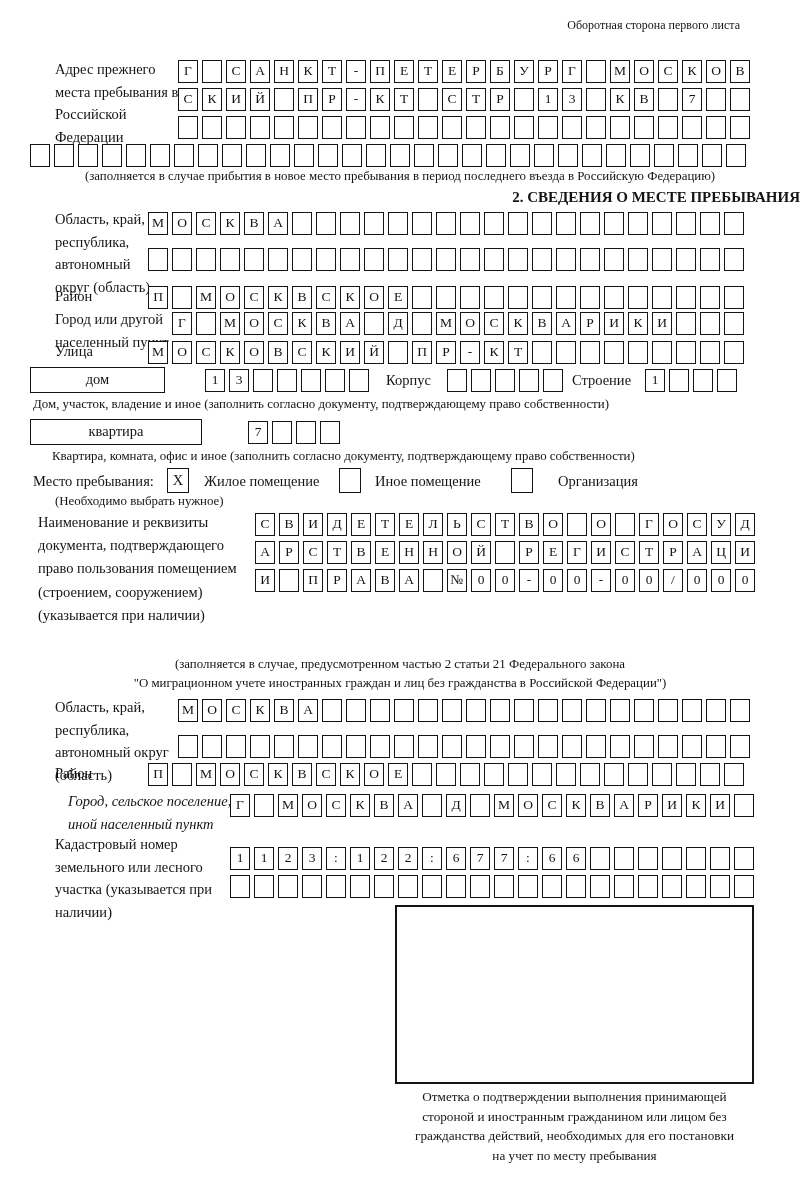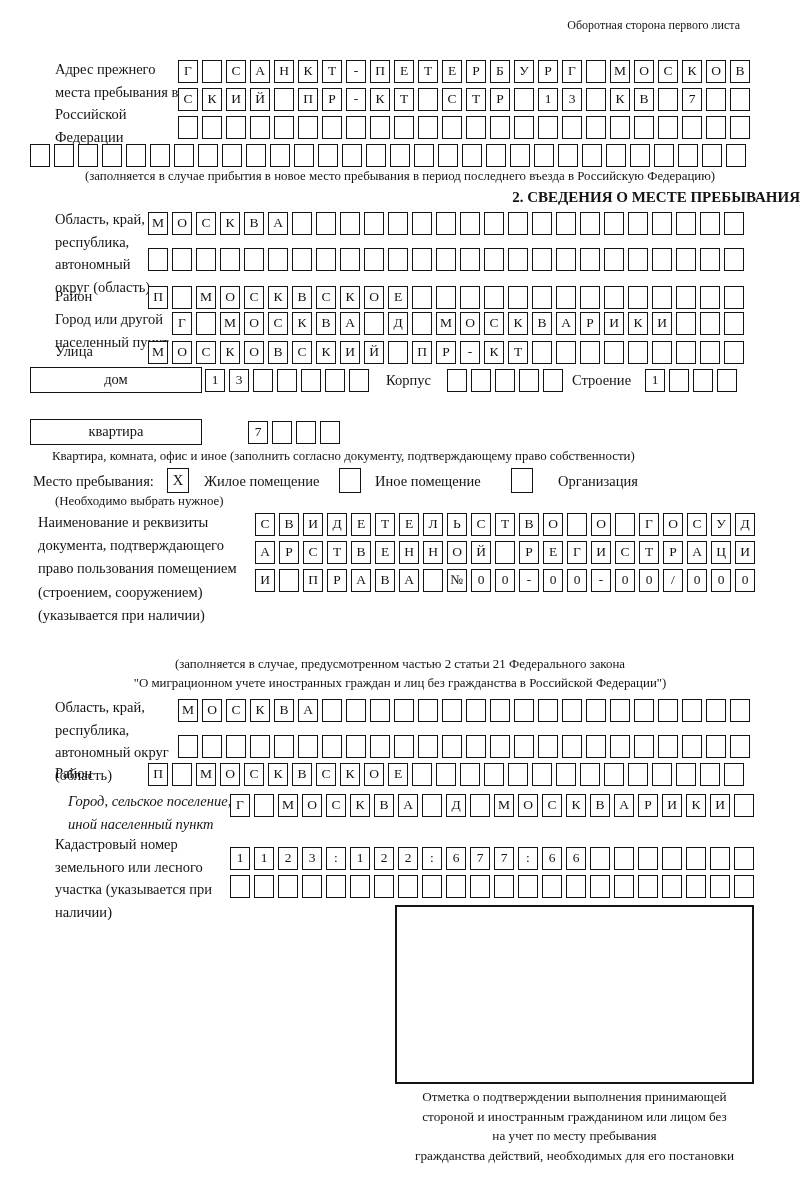--- a/index.html
+++ b/index.html
@@ -285,21 +285,21 @@
       <span class="cbox"></span>
       <span class="cbox"></span>
       <span class="cbox"></span>
       <span class="cbox"></span>
       <span class="cbox"></span>
       <span class="cbox"></span>
       <span class="cbox"></span>
       <span class="cbox"></span>
     </div>
 
-  <div class="wbox" style="left:30px;top:367px;width:172px;">дом</div>
+  <div class="wbox" style="left:30px;top:367px;width:135px;">дом</div>
   <div class="brow" style="left:205px;top:369px;">
       <span class="cbox">1</span>
       <span class="cbox">3</span>
       <span class="cbox"></span>
       <span class="cbox"></span>
       <span class="cbox"></span>
       <span class="cbox"></span>
       <span class="cbox"></span>
     </div>
   <div class="abs lbl" style="left:386px;top:369px;">Корпус</div>
@@ -310,20 +310,21 @@
       <span class="cbox"></span>
       <span class="cbox"></span>
     </div>
   <div class="abs lbl" style="left:572px;top:369px;">Строение</div>
   <div class="brow" style="left:645px;top:369px;">
       <span class="cbox">1</span>
       <span class="cbox"></span>
       <span class="cbox"></span>
       <span class="cbox"></span>
     </div>
+  <div class="abs cap" style="left:33px;top:397px;">Дом, участок, владение и иное (заполнить согласно документу, подтверждающему право собственности)</div>
 
   <div class="wbox" style="left:30px;top:419px;width:172px;">квартира</div>
   <div class="brow" style="left:248px;top:421px;">
       <span class="cbox">7</span>
       <span class="cbox"></span>
       <span class="cbox"></span>
       <span class="cbox"></span>
     </div>
   <div class="abs cap" style="left:37px;top:449px;margin-left:15px;">Квартира, комната, офис и иное (заполнить согласно документу, подтверждающему право собственности)</div>
 
@@ -566,17 +567,17 @@
       <span class="cbox"></span>
       <span class="cbox"></span>
       <span class="cbox"></span>
       <span class="cbox"></span>
     </div>
 
   <div class="stamp" style="left:395px;top:905px;width:355px;height:175px;"></div>
   <div class="abs scap" style="left:352px;top:1087px;width:445px;">
     <div>Отметка о подтверждении выполнения принимающей</div>
     <div>стороной и иностранным гражданином или лицом без</div>
+    <div>гражданства действий, необходимых для его постановки</div>
     <div>на учет по месту пребывания</div>
-    <div>гражданства действий, необходимых для его постановки</div>
   </div>
 
 </div>
 
 </body></html>

